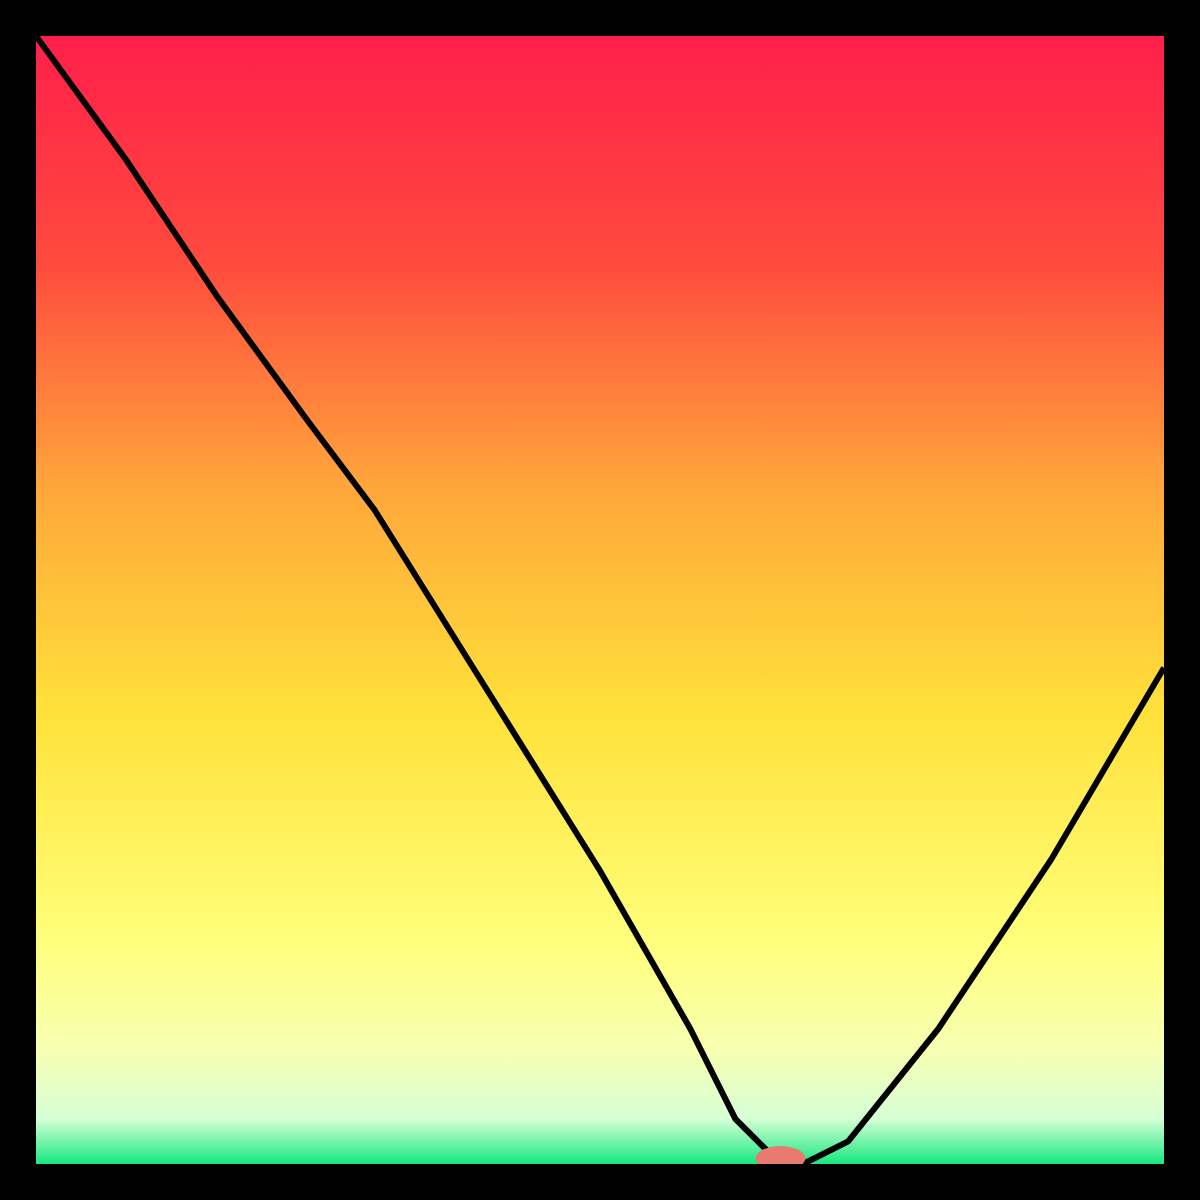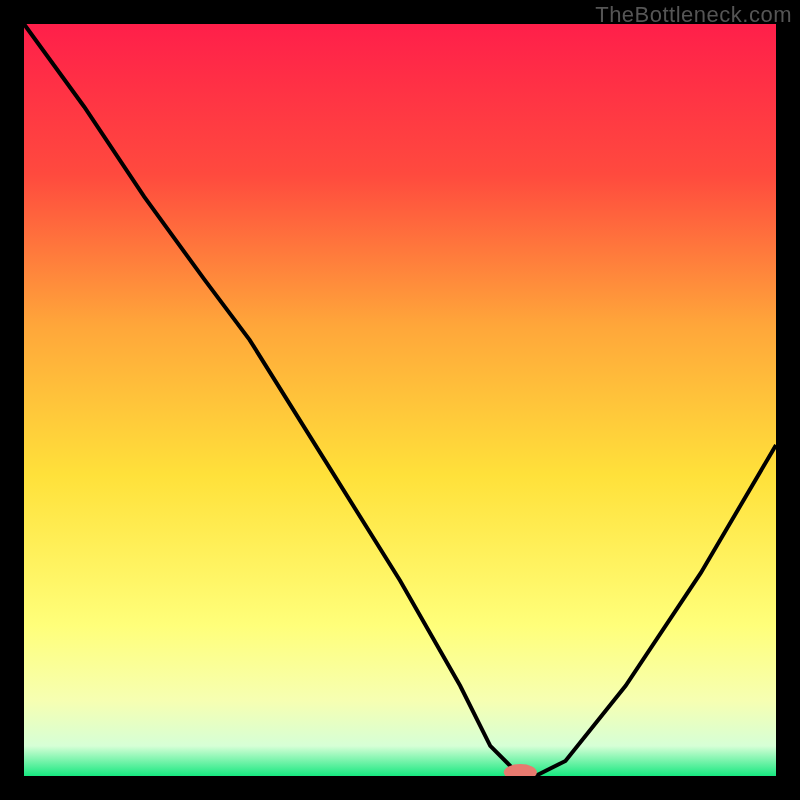--- a/index.html
+++ b/index.html
@@ -38,21 +38,20 @@
     display: block;
   }
   .marker {
     fill: #e87a6f;
   }
 </style>
 </head>
 <body>
 
 <div class="frame">
-  <div class="watermark">TheBottleneck.com</div>
 
   <div class="plot-area">
     <svg id="chart-svg" viewBox="0 0 100 100" preserveAspectRatio="none" width="100%" height="100%">
       <defs>
         <linearGradient id="bg-grad" x1="0" y1="0" x2="0" y2="1">
             <stop offset="0%" stop-color="#ff1f4a"></stop>
             <stop offset="20%" stop-color="#ff4a3e"></stop>
             <stop offset="40%" stop-color="#ffa63a"></stop>
             <stop offset="60%" stop-color="#ffe13a"></stop>
             <stop offset="80%" stop-color="#ffff7a"></stop>

